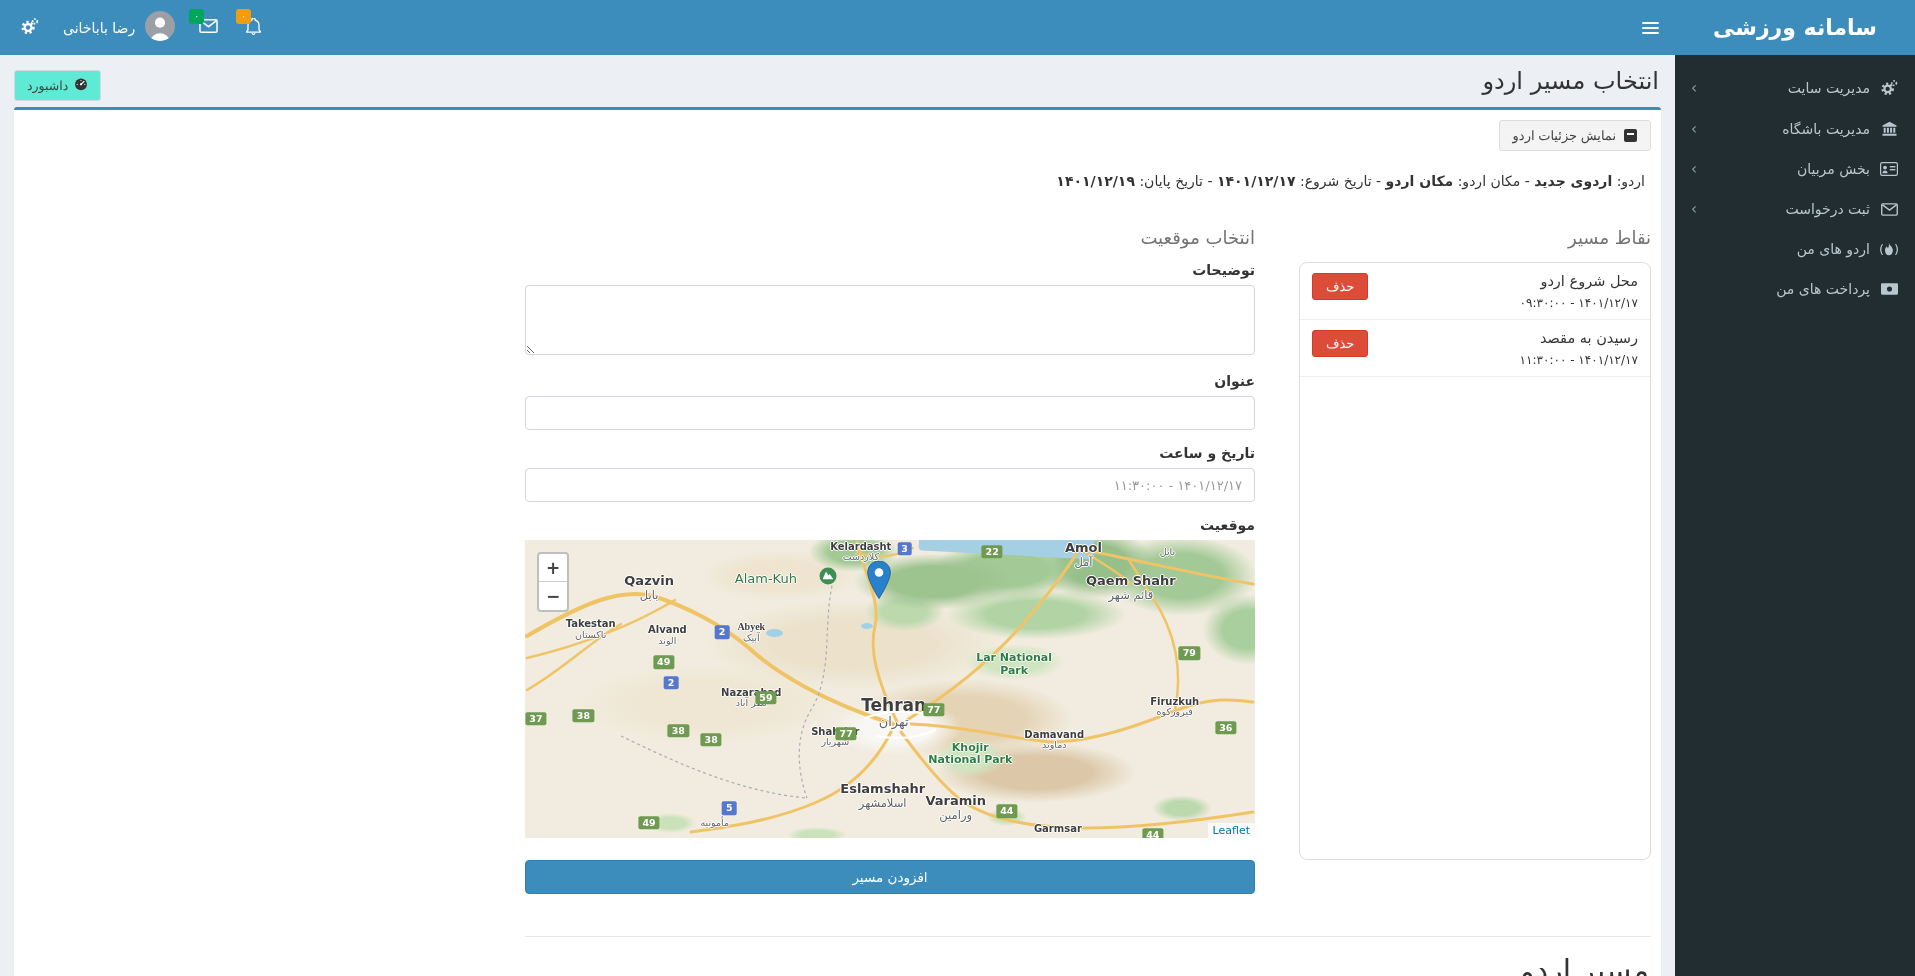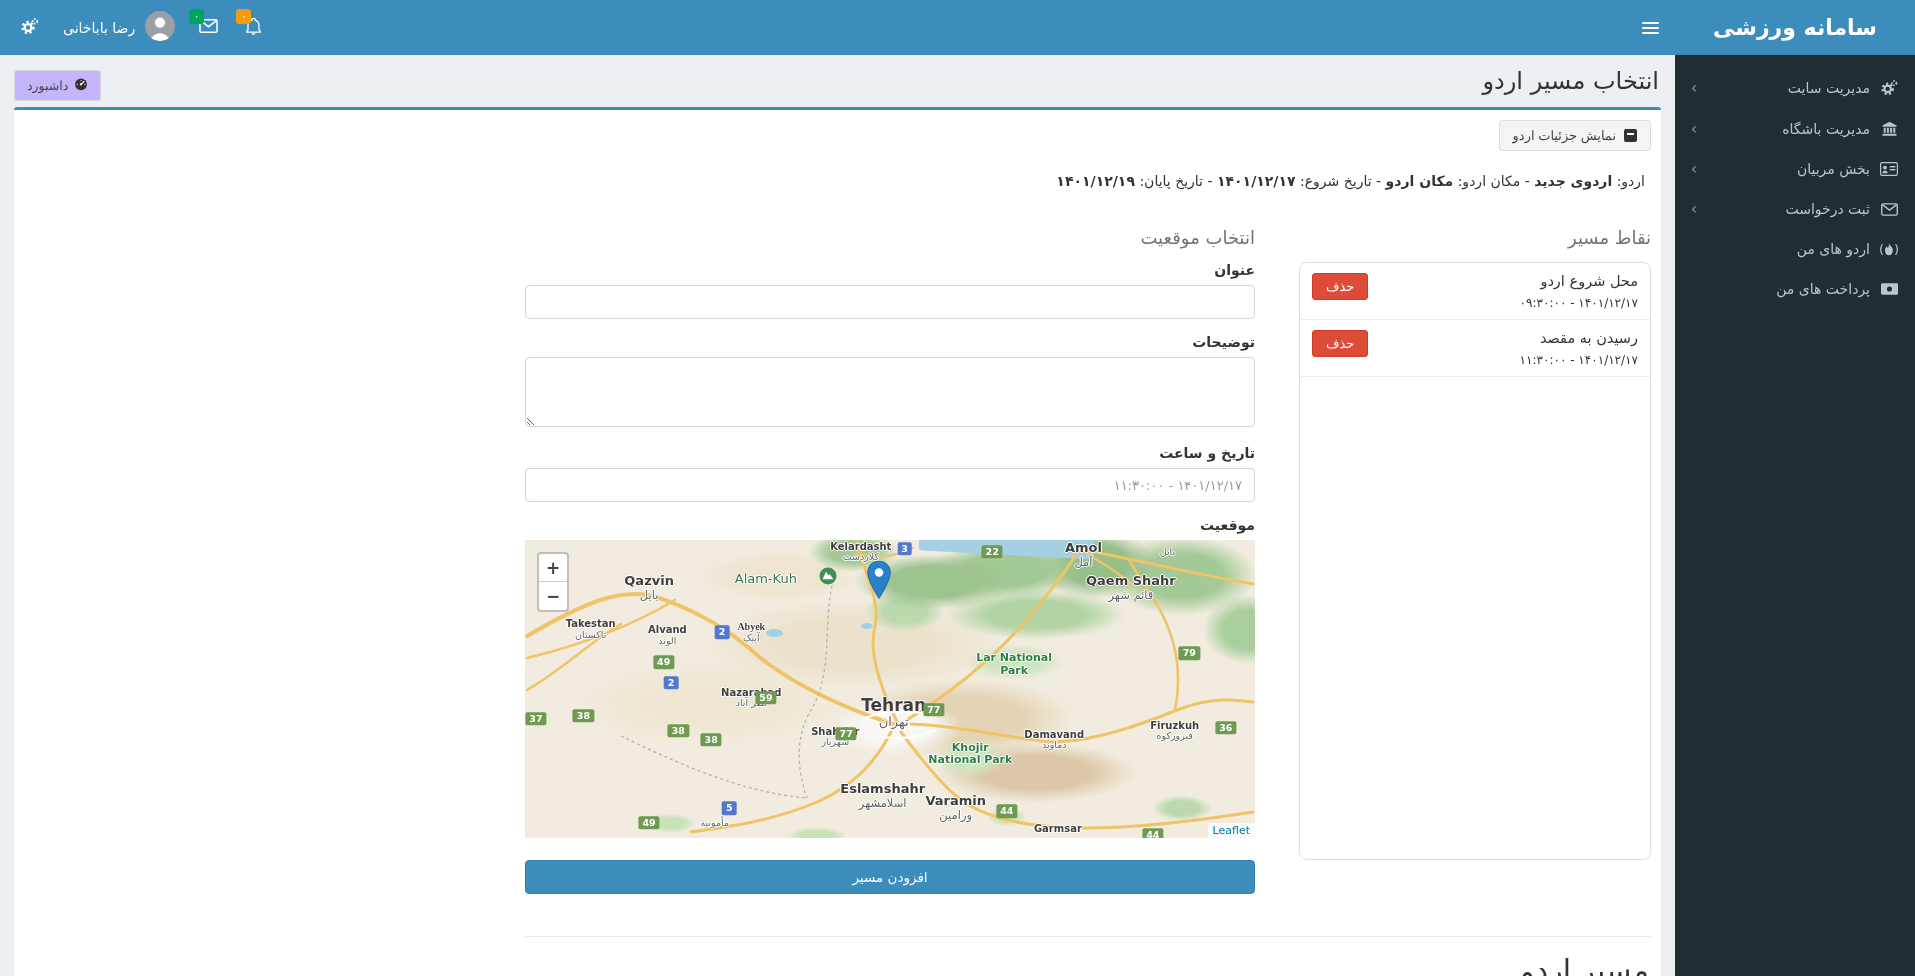--- a/index.html
+++ b/index.html
@@ -54,21 +54,21 @@
 
   
   .main { margin-right: 240px; padding-top: 55px; height: 976px; }
   .content-header {
     display: flex; align-items: flex-start; justify-content: space-between;
     padding: 12px 16px 6px 14px;
   }
   .page-title { font-size: 24px; font-weight: 400; color: #333; }
   .crumb-btn {
     display: inline-flex; align-items: center; gap: 6px;
-    background: #c4b5fd; border: 1px solid #d9d9d9; border-radius: 3px;
+    background: #5eead4; border: 1px solid #d9d9d9; border-radius: 3px;
     padding: 6px 12px; font-size: 12.5px; color: #444; cursor: pointer; margin-top: 3px;
   }
   .box {
     margin: 0 14px; background: #fff; border-top: 3px solid #3c8dbc;
     border-radius: 3px; box-shadow: 0 1px 1px rgba(0,0,0,.1);
     padding: 10px 10px 10px 10px; min-height: 870px; position: relative;
   }
   .details-btn {
     display: inline-flex; align-items: center; gap: 8px;
     background: #f4f4f4; border: 1px solid #ddd; border-radius: 3px;
@@ -342,27 +342,27 @@
               </div>
               <button class="del-btn">حذف</button>
             </div>
           </div>
         </div>
 
         <div class="col-form">
           <h3 class="col-heading">انتخاب موقعیت</h3>
 
           <div class="form-group">
+            <label class="form-label">توضیحات</label>
+            <textarea class="form-control" style=""></textarea>
+          </div>
+
+          <div class="form-group">
             <label class="form-label">عنوان</label>
             <input class="form-control" type="text" style="">
-          </div>
-
-          <div class="form-group">
-            <label class="form-label">توضیحات</label>
-            <textarea class="form-control" style=""></textarea>
           </div>
 
           <div class="form-group">
             <label class="form-label">تاریخ و ساعت</label>
             <input class="form-control" type="text" placeholder="۱۴۰۱/۱۲/۱۷ - ۱۱:۳۰:۰۰" style="">
           </div>
 
           <div class="form-group" style="margin-bottom:0;">
             <label class="form-label">موقعیت</label>
 
@@ -467,21 +467,21 @@
                   <div class="ml-en">Shahriar</div>
                   <div class="ml-fa">شهریار</div>
                 </div>
                 <div class="ml park" style="left: 61%; top: 72%;">
                   <div class="ml-en">Khojir National Park</div>
                 </div>
                 <div class="ml sm" style="left: 72.5%; top: 67%;">
                   <div class="ml-en">Damavand</div>
                   <div class="ml-fa">دماوند</div>
                 </div>
-                <div class="ml sm" style="left: 89%; top: 56%; margin-top: 24px;">
+                <div class="ml sm" style="left: 89%; top: 56%;">
                   <div class="ml-en">Firuzkuh</div>
                   <div class="ml-fa">فیروزکوه</div>
                 </div>
                 <div class="ml lg" style="left: 49%; top: 86%;">
                   <div class="ml-en">Eslamshahr</div>
                   <div class="ml-fa">اسلامشهر</div>
                 </div>
                 <div class="ml lg" style="left: 59%; top: 90%;">
                   <div class="ml-en">Varamin</div>
                   <div class="ml-fa">ورامین</div>

